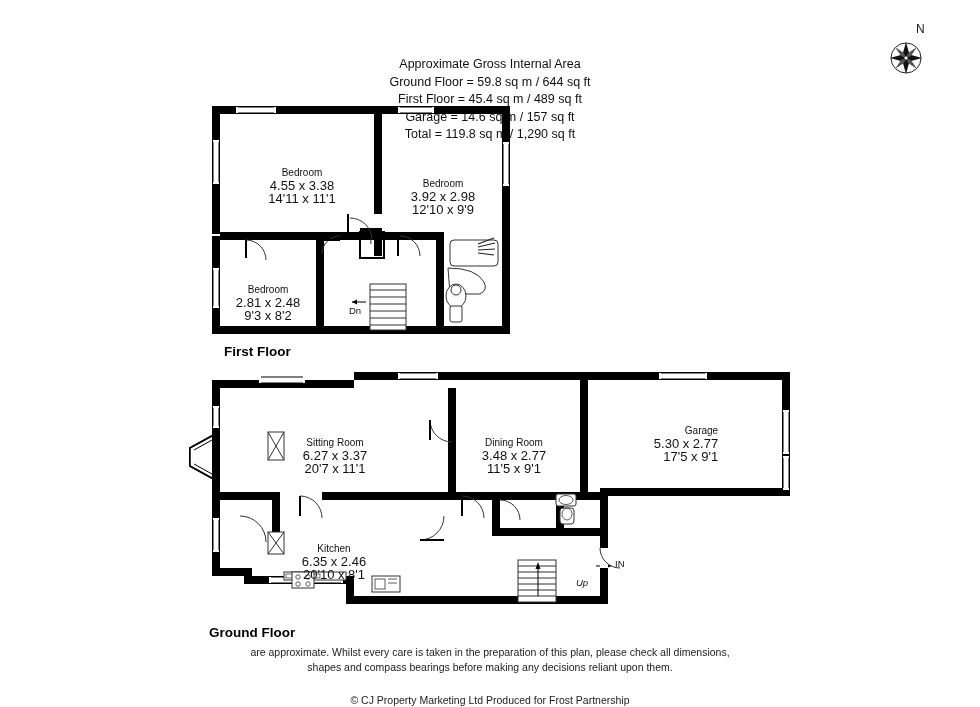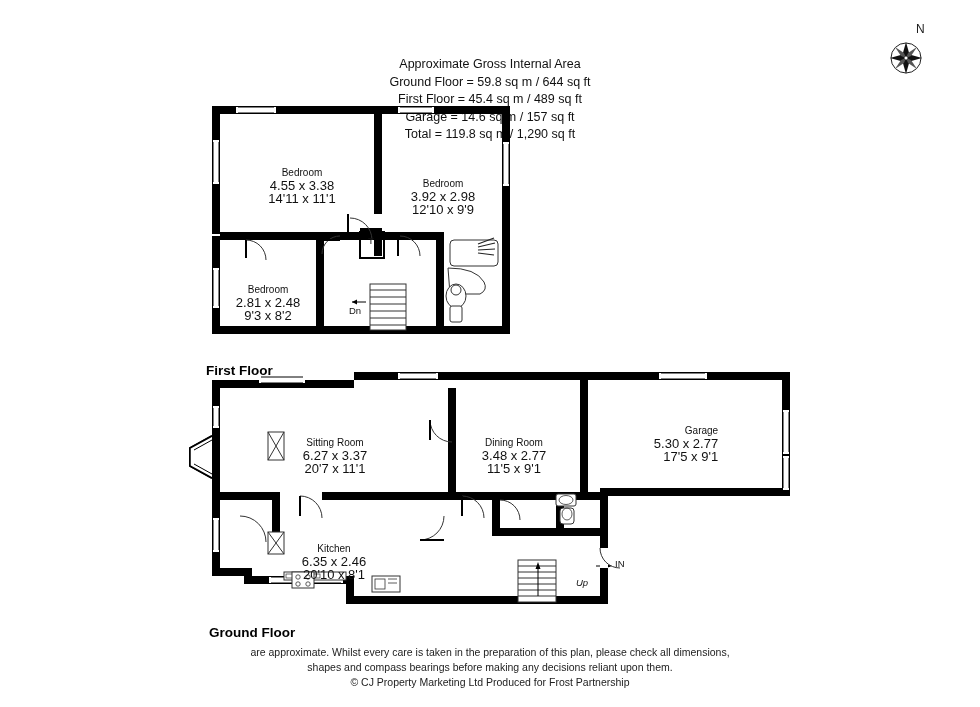--- a/index.html
+++ b/index.html
@@ -48,35 +48,35 @@
     top: 0px;
     font-size: 12px;
   }
   
   .floor-title {
     position: absolute;
     font-size: 13.5px;
     font-weight: bold;
     color: #000;
   }
-  #first-floor-title { left: 206px; top: 344px; margin-top: 19px; }
+  #first-floor-title { left: 224px; top: 344px; }
   #ground-floor-title { left: 209px; top: 625px; }
   
   .disclaimer {
     position: absolute;
     left: 180px;
     top: 645px;
     width: 620px;
     text-align: center;
     font-size: 10.5px;
     line-height: 14.5px;
     color: #222;
   }
   .disclaimer .copyright {
-    margin-top: 1px;
+    margin-top: 19px;
   }
   
   .room-label {
     position: absolute;
     text-align: center;
     font-size: 10px;
     line-height: 13px;
     color: #111;
     white-space: nowrap;
     transform: translateX(-50%);

